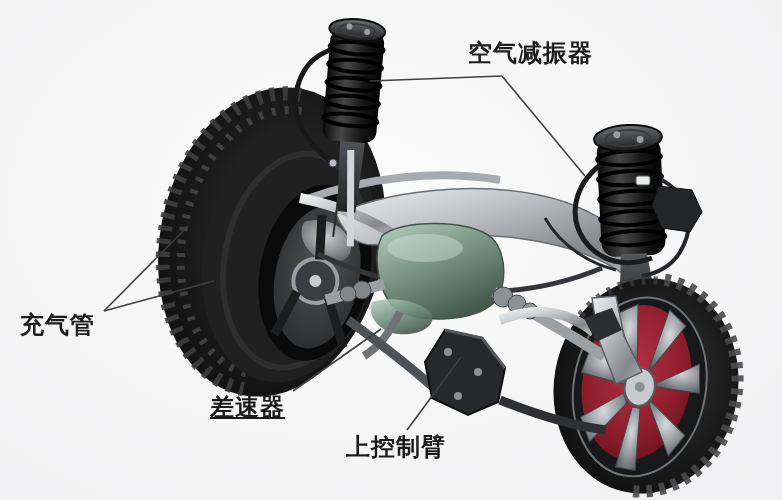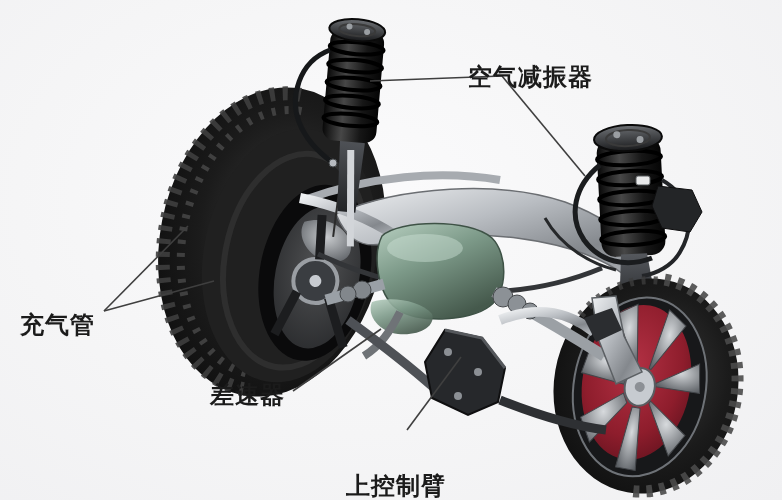--- a/index.html
+++ b/index.html
@@ -7,24 +7,24 @@
     position:relative;width:782px;height:500px;overflow:hidden;
     background:radial-gradient(ellipse at 45% 40%, #fbfbfc 0%, #f5f5f6 55%, #f0f0f2 100%);
     font-family:"Liberation Sans","DejaVu Sans",sans-serif;
   }
   .stage svg{position:absolute;left:0;top:0;}
   .label{
     position:absolute;font-size:24px;font-weight:700;color:#1b1b1b;
     white-space:nowrap;letter-spacing:1px;line-height:1.1;
     font-family:"Liberation Sans","DejaVu Sans",sans-serif;
   }
-  #lbl-air-damper{left:468px;top:40px;margin-top:24px;}
+  #lbl-air-damper{left:468px;top:40px;}
   #lbl-air-tube{left:20px;top:312px;text-align:center;}
-  #lbl-differential{left:210px;top:382px;}
-  #lbl-upper-arm{left:346px;top:434px;margin-top:39px;}
+  #lbl-differential{left:210px;top:394px;text-decoration:underline;}
+  #lbl-upper-arm{left:346px;top:434px;}
 </style>
 </head>
 <body>
 
 <div class="stage">
 
 <svg width="782" height="500" viewBox="0 0 782 500">
   <defs>
     <radialGradient id="tireGrad" cx="55%" cy="45%" r="70%">
       <stop offset="0%" stop-color="#3b3b3b"></stop>

